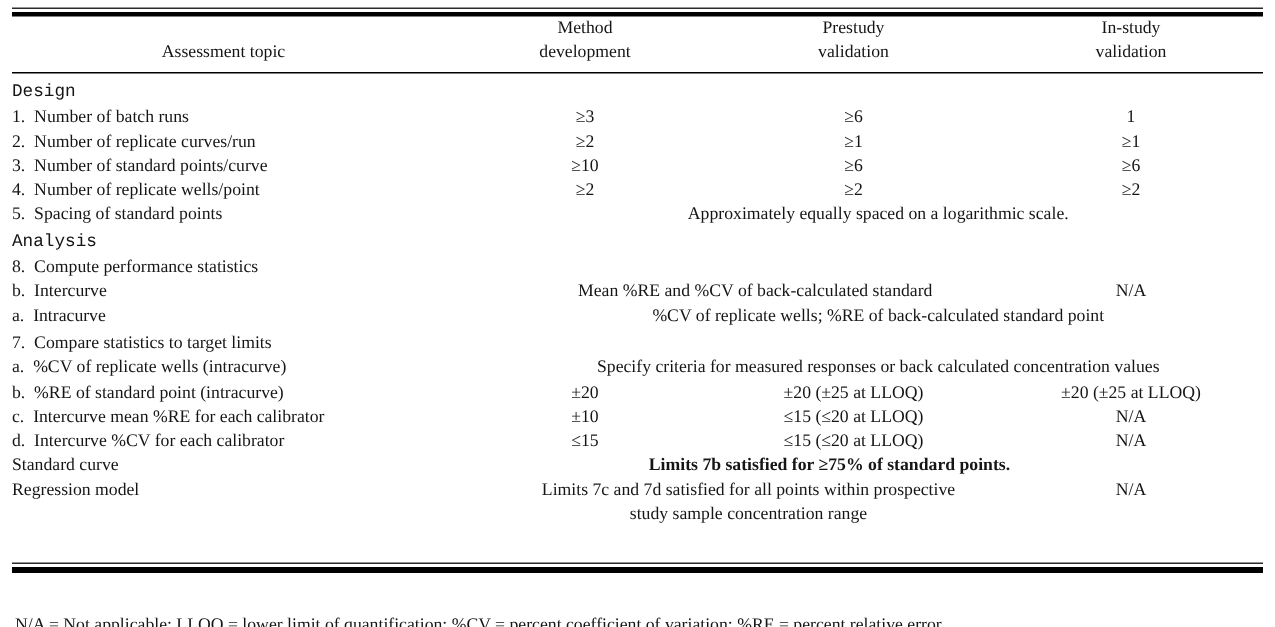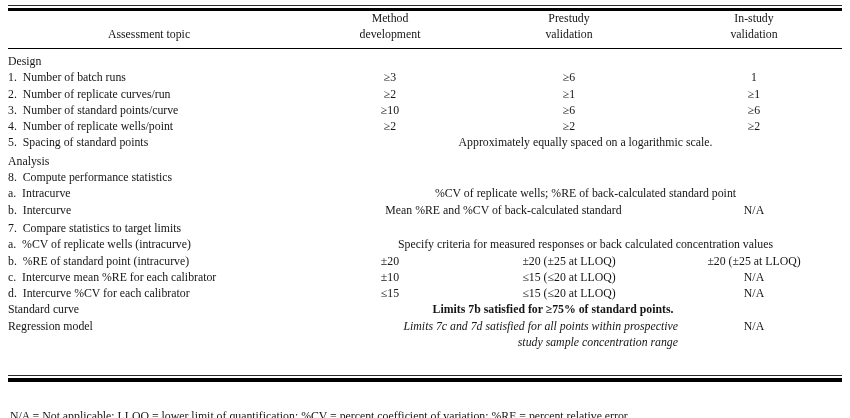--- a/index.html
+++ b/index.html
@@ -26,29 +26,29 @@
   .tbl th {
     vertical-align:bottom; text-align:center; padding-bottom:4px;
     font-size:11.8px; line-height:15.5px;
   }
   th.h-topic { padding-right:30px; }
   th.h-instudy { padding-right:12px; }
   .tbl td {
     font-size:11.8px; line-height:16.3px; vertical-align:top; white-space:nowrap;
   }
   td.topic { white-space:pre; }
-  .ind0  { padding-left:4px; }
+  .ind0  { padding-left:4px;font-family:Liberation Mono, monospace; }
   .ind1  { padding-left:17px; }
   .ind1b { padding-left:20px; }
   .ind2  { padding-left:32px; }
   td.val     { text-align:center; }
   td.val-in  { text-align:center; padding-right:12px; }
   td.span-left    { text-align:center; padding-left:9px; white-space:nowrap; }
   td.span-center  { text-align:center; padding-right:56px;font-weight:bold; }
-  td.span-center2 { text-align:right; white-space:normal;font-style:italic; }
+  td.span-center2 { text-align:center; white-space:normal; }
   tr.first td   { padding-top:7px; }
   tr.gap td     { padding-top:2px; }
 
   
   .footnote {
     position:absolute; left:10px; top:409px; right:8px;
     font-size:11.8px; line-height:15px; white-space:nowrap;
   }
 </style>
 </head>
@@ -117,27 +117,27 @@
         <td class="topic ind1">5.  Spacing of standard points</td>
         <td class="span-left" colspan="3">Approximately equally spaced on a logarithmic scale.</td>
       </tr>
       <tr class="gap">
         <td class="topic ind0" colspan="4">Analysis</td>
       </tr>
       <tr>
         <td class="topic ind1" colspan="4">8.  Compute performance statistics</td>
       </tr>
       <tr>
-        <td class="topic ind2">a.  Intracurve</td>
-        <td class="span-left" colspan="3">%CV of replicate wells; %RE of back-calculated standard point</td>
-      </tr>
-      <tr>
         <td class="topic ind2">b.  Intercurve</td>
         <td class="span-left" colspan="2">Mean %RE and %CV of back-calculated standard</td>
         <td class="val-in">N/A</td>
+      </tr>
+      <tr>
+        <td class="topic ind2">a.  Intracurve</td>
+        <td class="span-left" colspan="3">%CV of replicate wells; %RE of back-calculated standard point</td>
       </tr>
       <tr class="gap">
         <td class="topic ind1" colspan="4">7.  Compare statistics to target limits</td>
       </tr>
       <tr>
         <td class="topic ind2">a.  %CV of replicate wells (intracurve)</td>
         <td class="span-left" colspan="3">Specify criteria for measured responses or back calculated concentration values</td>
       </tr>
       <tr>
         <td class="topic ind2">b.  %RE of standard point (intracurve)</td>

